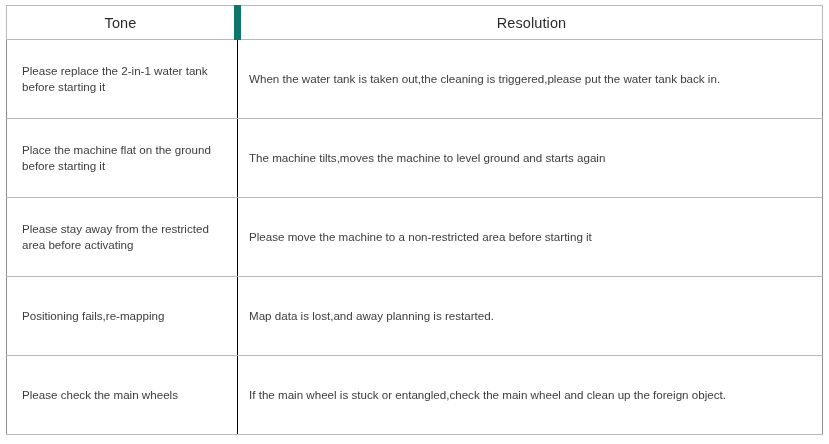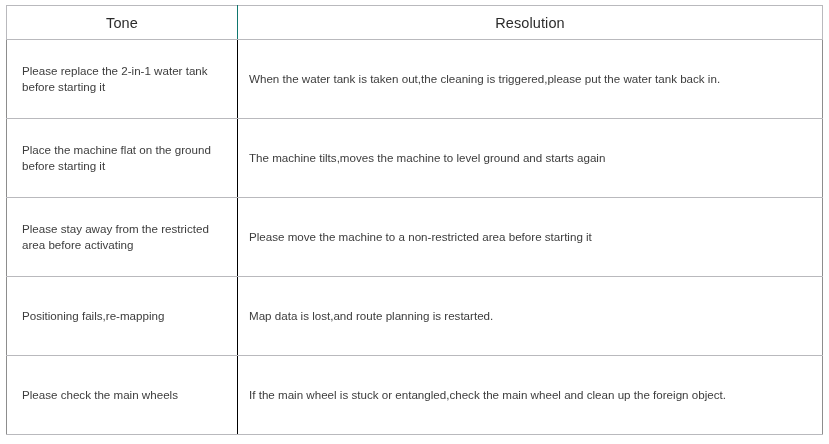--- a/index.html
+++ b/index.html
@@ -47,21 +47,21 @@
   thead th {
     height: 33px;
     text-align: center;
     font-weight: normal;
     font-size: 14.5px;
     color: #2b2b2b;
     border-bottom: 1px solid #8d8d8d;
     letter-spacing: 0.1px;
   }
 
-  thead th.th-tone { border-right: 1px solid #0f766e; margin-left: 39px; }
+  thead th.th-tone { border-right: 7px solid #0f766e; margin-left: 39px; }
 
   
   tbody td {
     font-size: 11.6px;
     line-height: 1.42;
     color: #3c3c3c;
   }
 
   tbody td.cell-tone {
     padding: 5px 9px 5px 15px;
@@ -116,21 +116,21 @@
         </td>
         <td class="cell-resolution">
           <span class="cell-text">Please move the machine to a non-restricted area before starting it</span>
         </td>
       </tr>
       <tr>
         <td class="cell-tone">
           <span class="cell-text">Positioning fails,re-mapping</span>
         </td>
         <td class="cell-resolution">
-          <span class="cell-text">Map data is lost,and route planning is restarted.</span>
+          <span class="cell-text">Map data is lost,and away planning is restarted.</span>
         </td>
       </tr>
       <tr>
         <td class="cell-tone">
           <span class="cell-text">Please check the main wheels</span>
         </td>
         <td class="cell-resolution">
           <span class="cell-text">If the main wheel is stuck or entangled,check the main wheel and clean up the foreign object.</span>
         </td>
       </tr>

